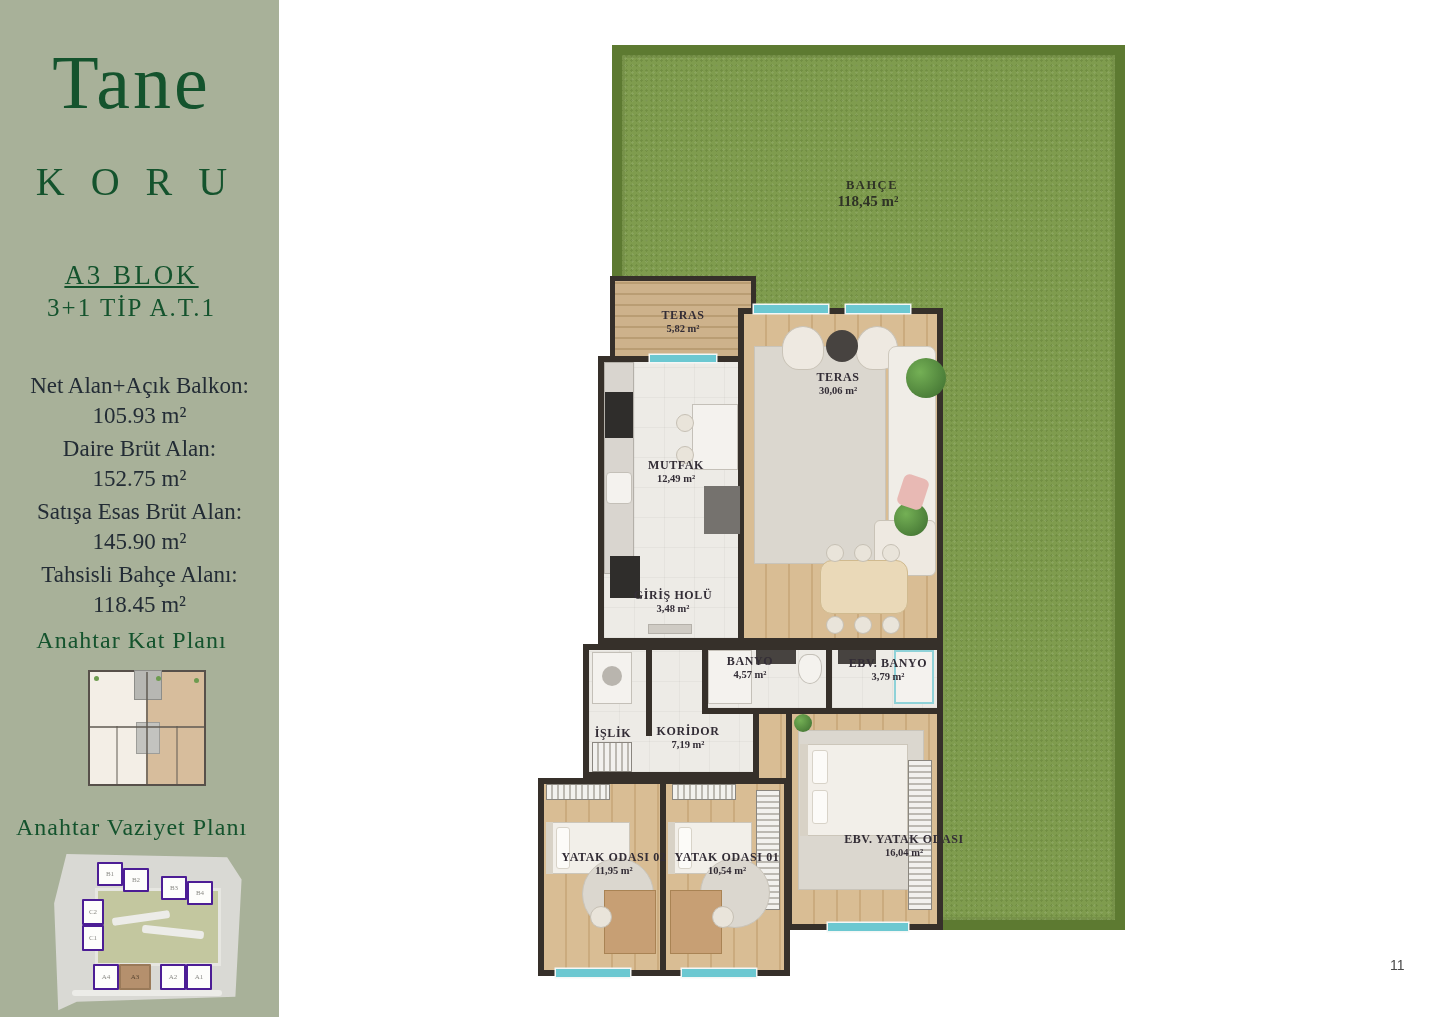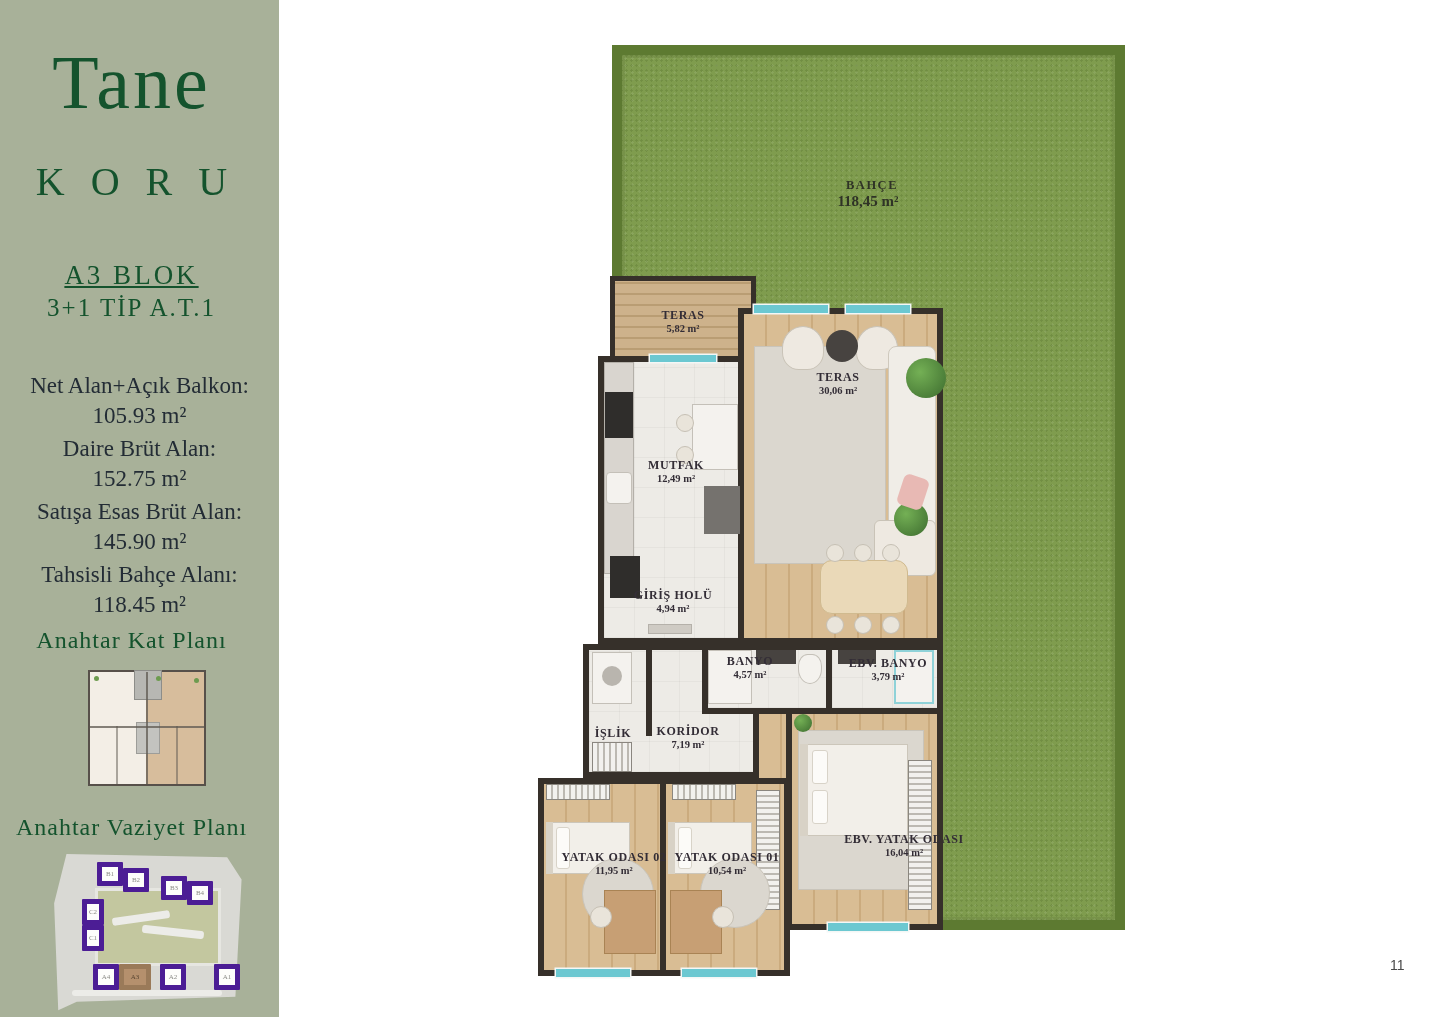--- a/index.html
+++ b/index.html
@@ -32,21 +32,21 @@
   .kp-el{position:absolute;}
   
   .siteplan{position:absolute;left:50px;top:842px;width:206px;height:170px;}
   .sp-ground{
     position:absolute;inset:0;background:#d9d9d4;
     clip-path:polygon(8% 7%,86% 9%,93% 22%,90% 91%,13% 94%,4% 99%,2% 36%);
   }
   .sp-court{position:absolute;left:45px;top:46px;width:120px;height:72px;background:#c3c79f;border:3px solid #e6e6e1;}
   .sp-path{position:absolute;background:#ecece8;border-radius:3px;}
   .sp-block{
-    position:absolute;background:#fdfdfb;border:5px solid #4c1d95;
+    position:absolute;background:#fdfdfb;border:2px solid #4c1d95;
     display:flex;align-items:center;justify-content:center;
     font-size:7px;color:#8b8b86;box-sizing:border-box;border-radius:1px;
   }
   .sp-block.hl{background:#b5906d;color:#5a4632;border-color:#9a7a59;}
   
   .garden{
     position:absolute;left:612px;top:45px;width:513px;height:885px;
     background-color:#7f9c4e;
     background-image:
       radial-gradient(rgba(255,255,255,.08) 1px, transparent 1.4px),
@@ -165,21 +165,21 @@
       </div>
     <div class="sp-block" style="left:43px;top:122px;width:26px;height:26px;">
         <span>A4</span>
       </div>
     <div class="sp-block hl" style="left:69px;top:122px;width:32px;height:26px;">
         <span>A3</span>
       </div>
     <div class="sp-block" style="left:110px;top:122px;width:26px;height:26px;">
         <span>A2</span>
       </div>
-    <div class="sp-block" style="left:136px;top:122px;width:26px;height:26px;margin-left:28px;">
+    <div class="sp-block" style="left:136px;top:122px;width:26px;height:26px;">
         <span>A1</span>
       </div>
   </div>
 </div>
 
 <div class="garden"></div>
 <div class="garden-label">
   <span class="g1">BAHÇE</span>
   <span class="g2">118,45 m²</span>
 </div>
@@ -272,21 +272,21 @@
 <div class="room-label" style="left:838px;top:370px;">
   <span class="rl-name">TERAS</span>
   <span class="rl-area">30,06 m²</span>
 </div>
 <div class="room-label" style="left:676px;top:458px;">
   <span class="rl-name">MUTFAK</span>
   <span class="rl-area">12,49 m²</span>
 </div>
 <div class="room-label" style="left:673px;top:588px;">
   <span class="rl-name">GİRİŞ HOLÜ</span>
-  <span class="rl-area">4,94 m²</span>
+  <span class="rl-area">3,48 m²</span>
 </div>
 <div class="room-label" style="left:750px;top:654px;">
   <span class="rl-name">BANYO</span>
   <span class="rl-area">4,57 m²</span>
 </div>
 <div class="room-label" style="left:888px;top:656px;">
   <span class="rl-name">EBV. BANYO</span>
   <span class="rl-area">3,79 m²</span>
 </div>
 <div class="room-label" style="left:613px;top:726px;">

